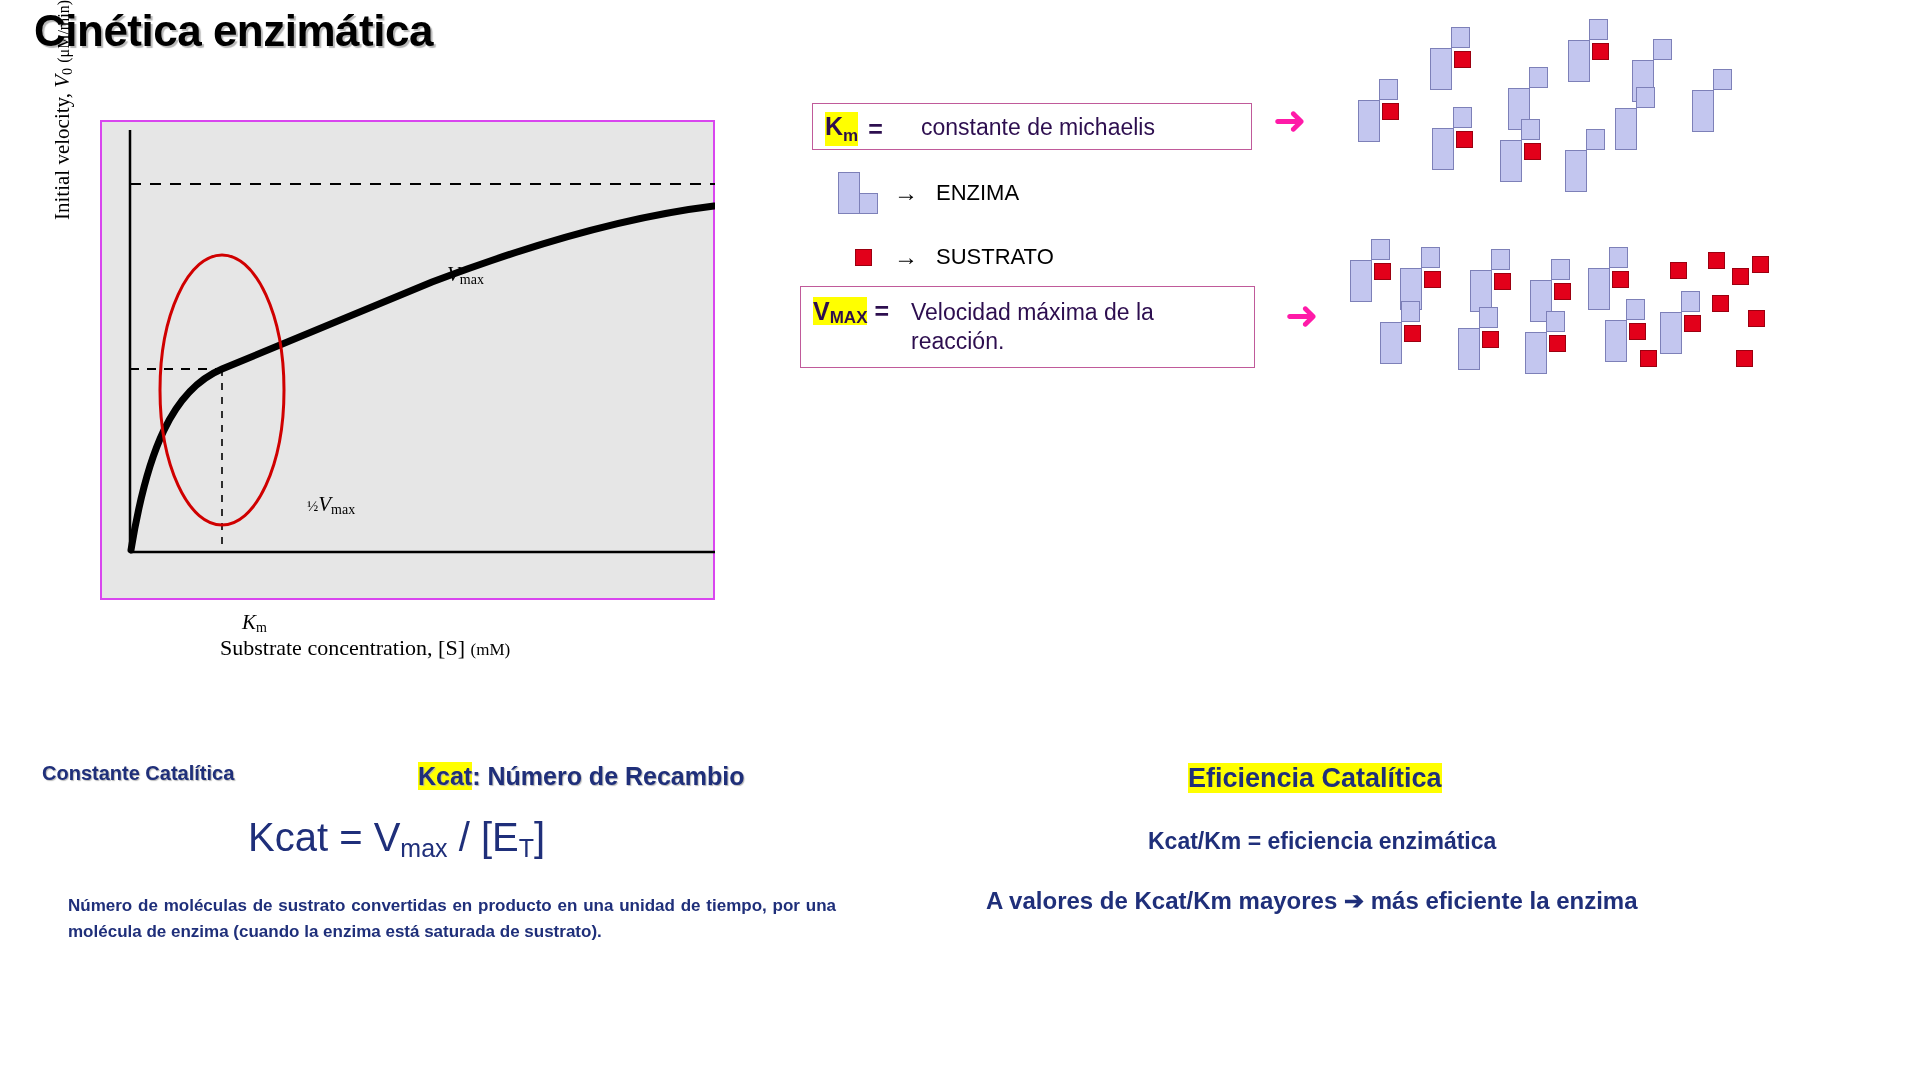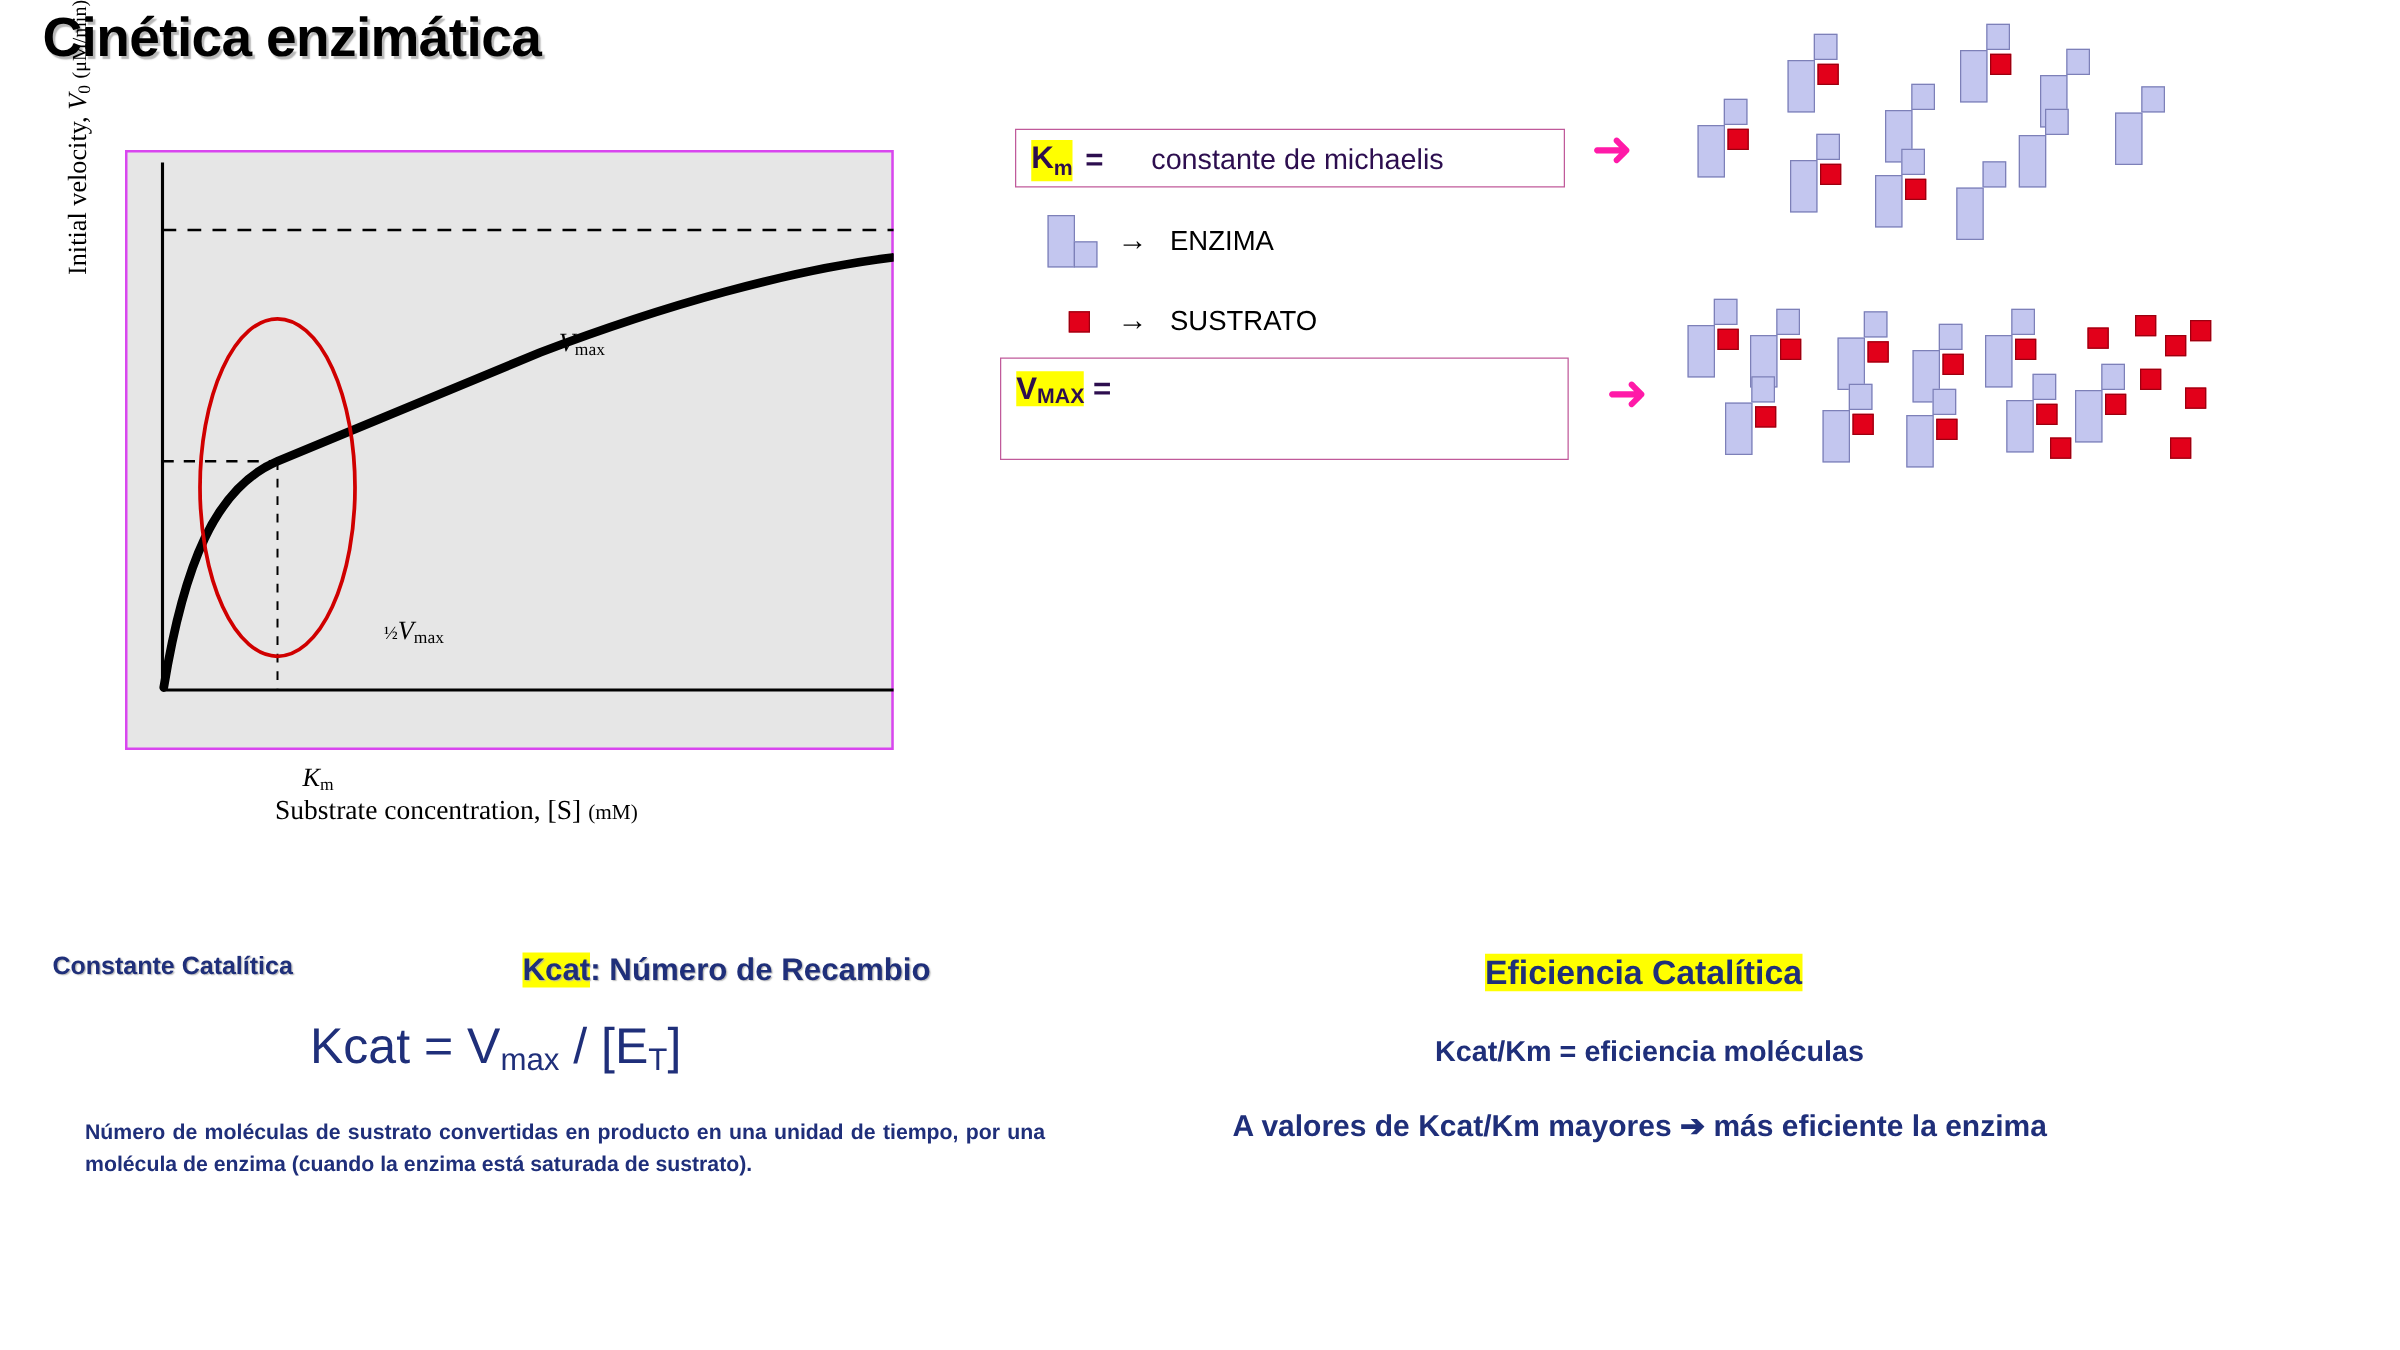--- a/index.html
+++ b/index.html
@@ -319,20 +319,21 @@
   <span class="substrate"></span>
   <span class="arrow-sm" style="font-size:24px;margin-left:22px;">→</span>
   <span class="key-text">SUSTRATO</span>
 </div>
 
 <div class="legend-box" id="vmax-box">
   <div id="vmax-label">
     <span class="hl-yellow">V<span class="sub">MAX</span></span>
     <span>=</span>
   </div>
+  <div id="vmax-def">Velocidad máxima de la reacción.</div>
 </div>
 
 <div class="big-arrow" id="arrow-top">➜</div>
 <div class="big-arrow" id="arrow-bottom">➜</div>
 
 <div id="panel-top">
     <div class="mol" style="left: 18px; top: 70px;"><span class="enzyme"><i class="v"></i><i class="h"></i><span class="substrate" style="position: absolute; left: 24px; top: 3px;"></span></span></div>
     <div class="mol" style="left: 90px; top: 18px;"><span class="enzyme"><i class="v"></i><i class="h"></i><span class="substrate" style="position: absolute; left: 24px; top: 3px;"></span></span></div>
     <div class="mol" style="left: 92px; top: 98px;"><span class="enzyme"><i class="v"></i><i class="h"></i><span class="substrate" style="position: absolute; left: 24px; top: 3px;"></span></span></div>
     <div class="mol" style="left: 168px; top: 58px;"><span class="enzyme"><i class="v"></i><i class="h"></i></span></div>
@@ -369,14 +370,14 @@
   <span class="hl">Kcat</span><span>: Número de Recambio</span>
 </div>
 <div id="kcat-formula">
   <span>Kcat = V</span><span class="sub">max</span><span> / [E</span><span class="sub">T</span><span>]</span>
 </div>
 <div id="kcat-desc">Número de moléculas de sustrato convertidas en producto en una unidad de tiempo, por una molécula de enzima (cuando la enzima está saturada de sustrato).</div>
 
 <div id="eff-head">
   <span class="hl">Eficiencia Catalítica</span>
 </div>
-<div id="eff-line1">Kcat/Km = eficiencia moléculas</div>
+<div id="eff-line1">Kcat/Km = eficiencia enzimática</div>
 <div id="eff-line2">A valores de Kcat/Km mayores ➔ más eficiente la enzima</div>
 
 </body></html>

